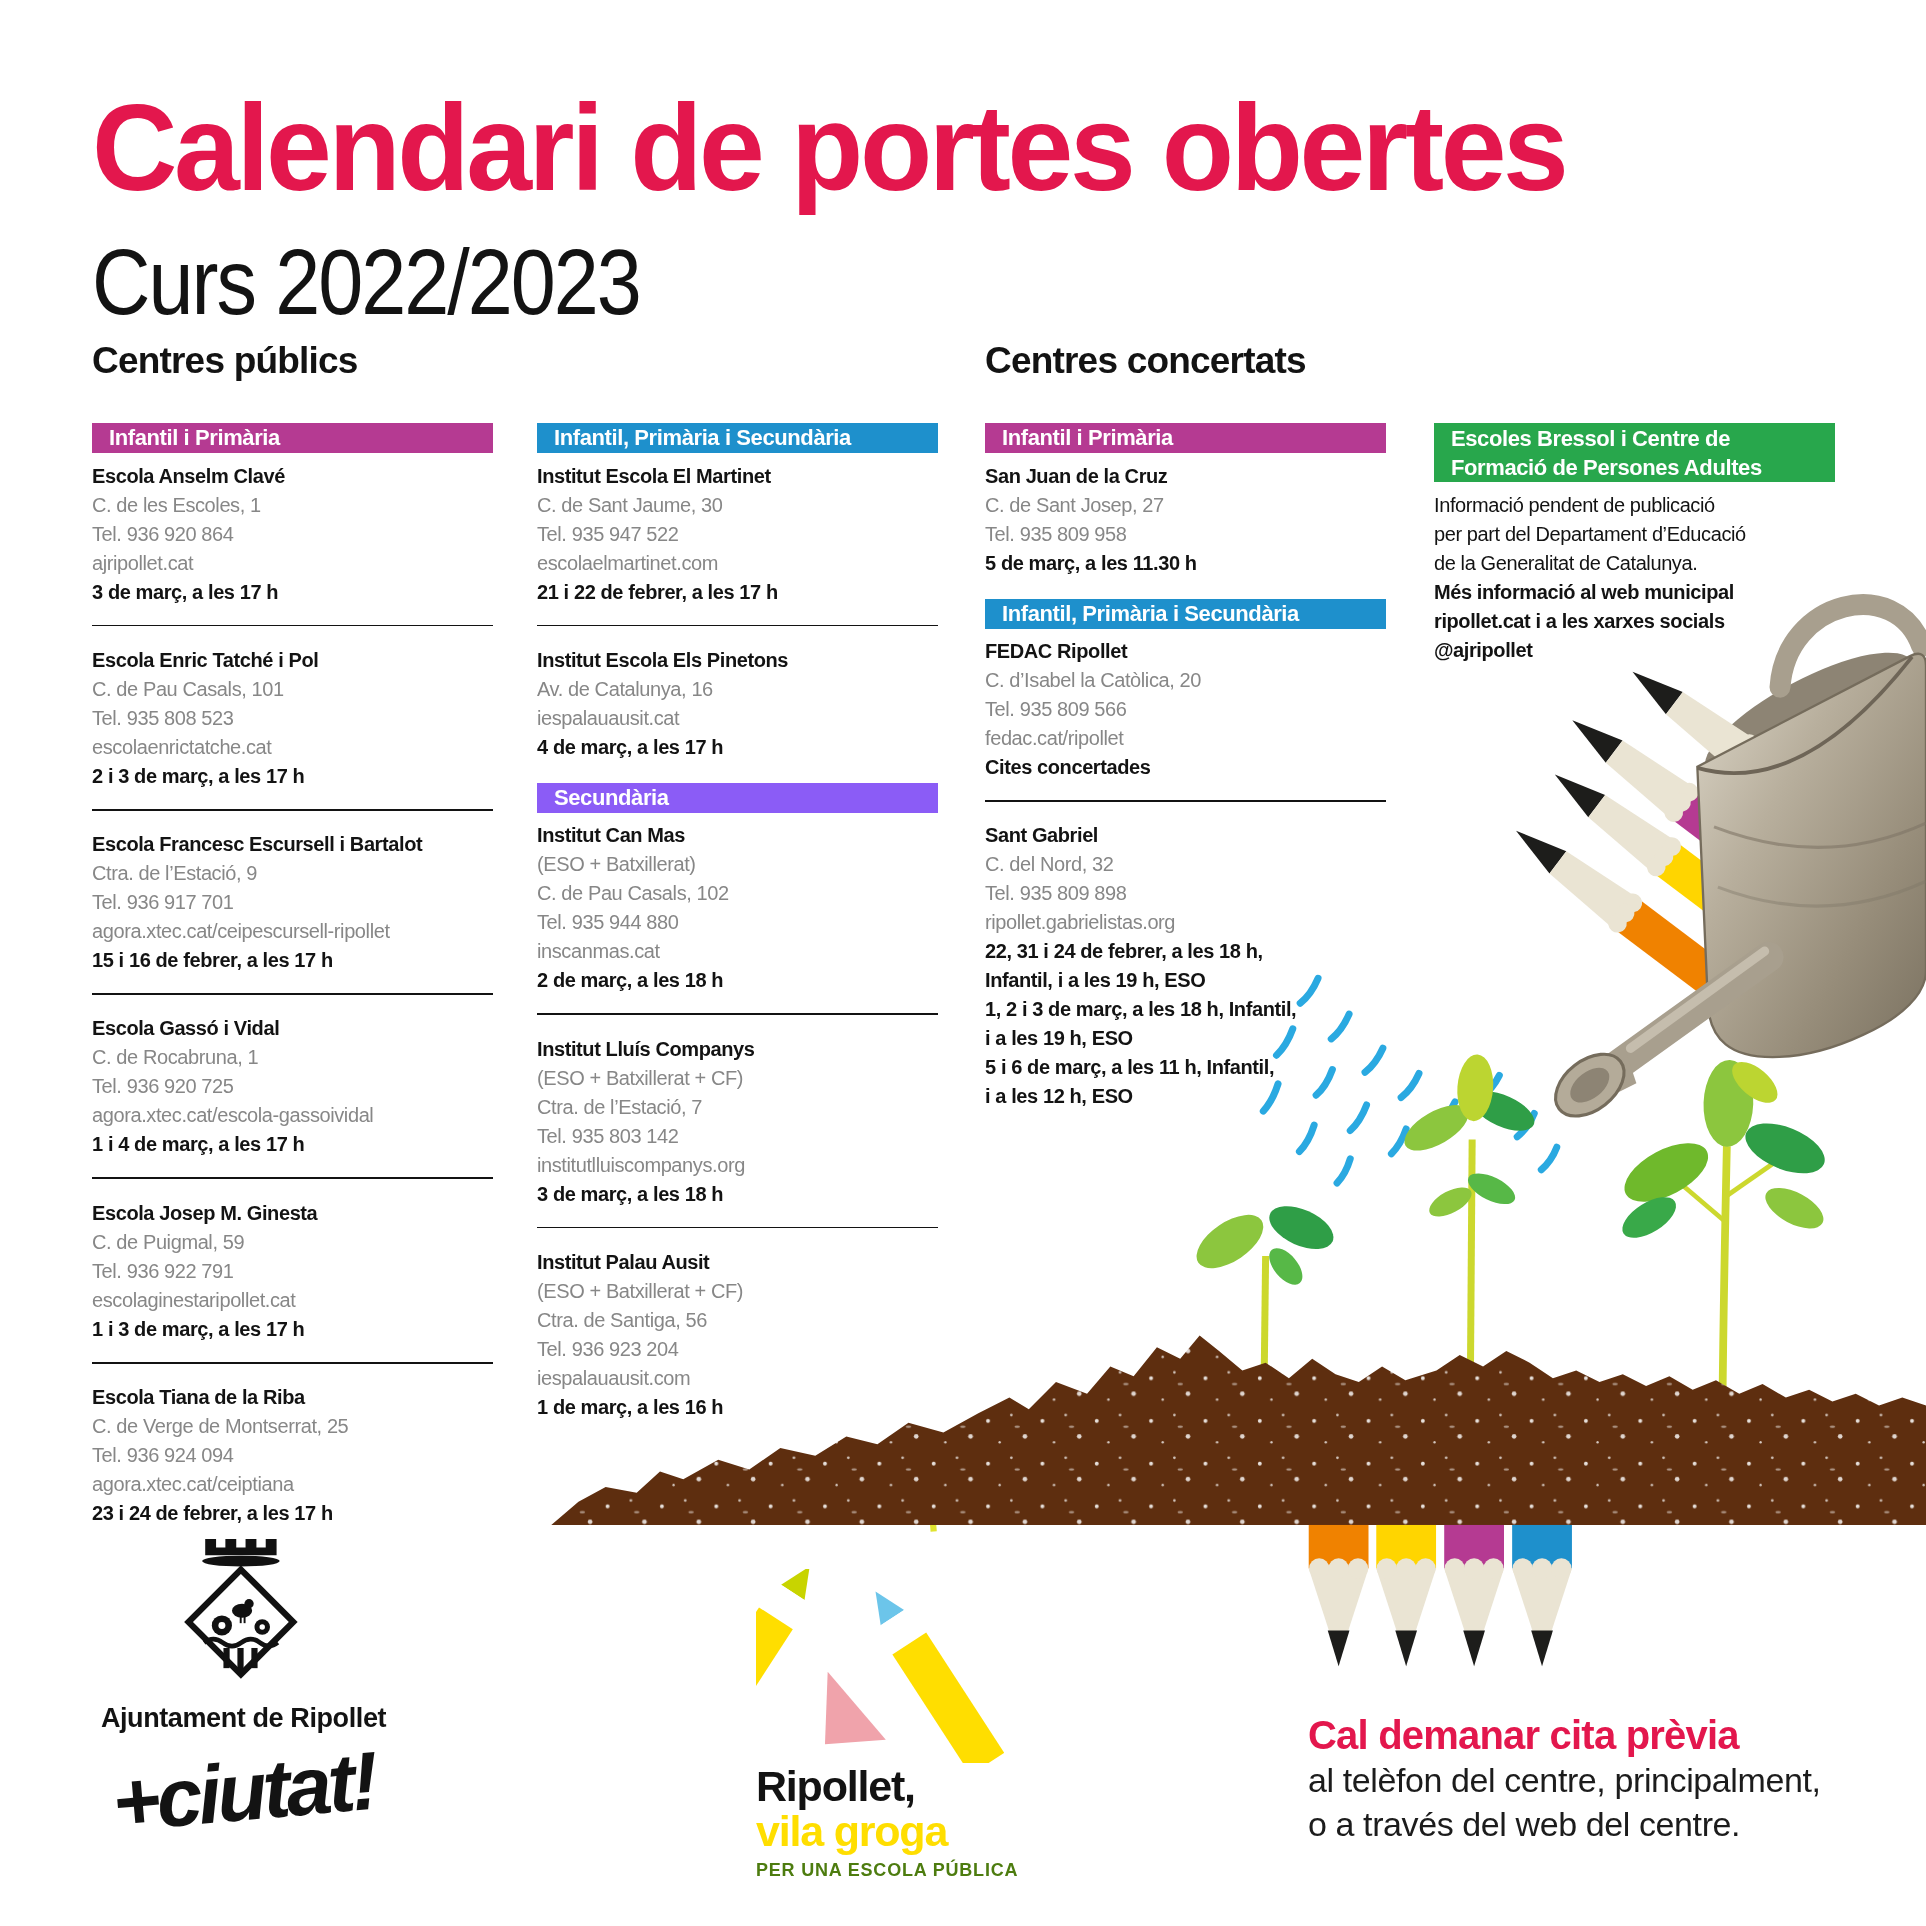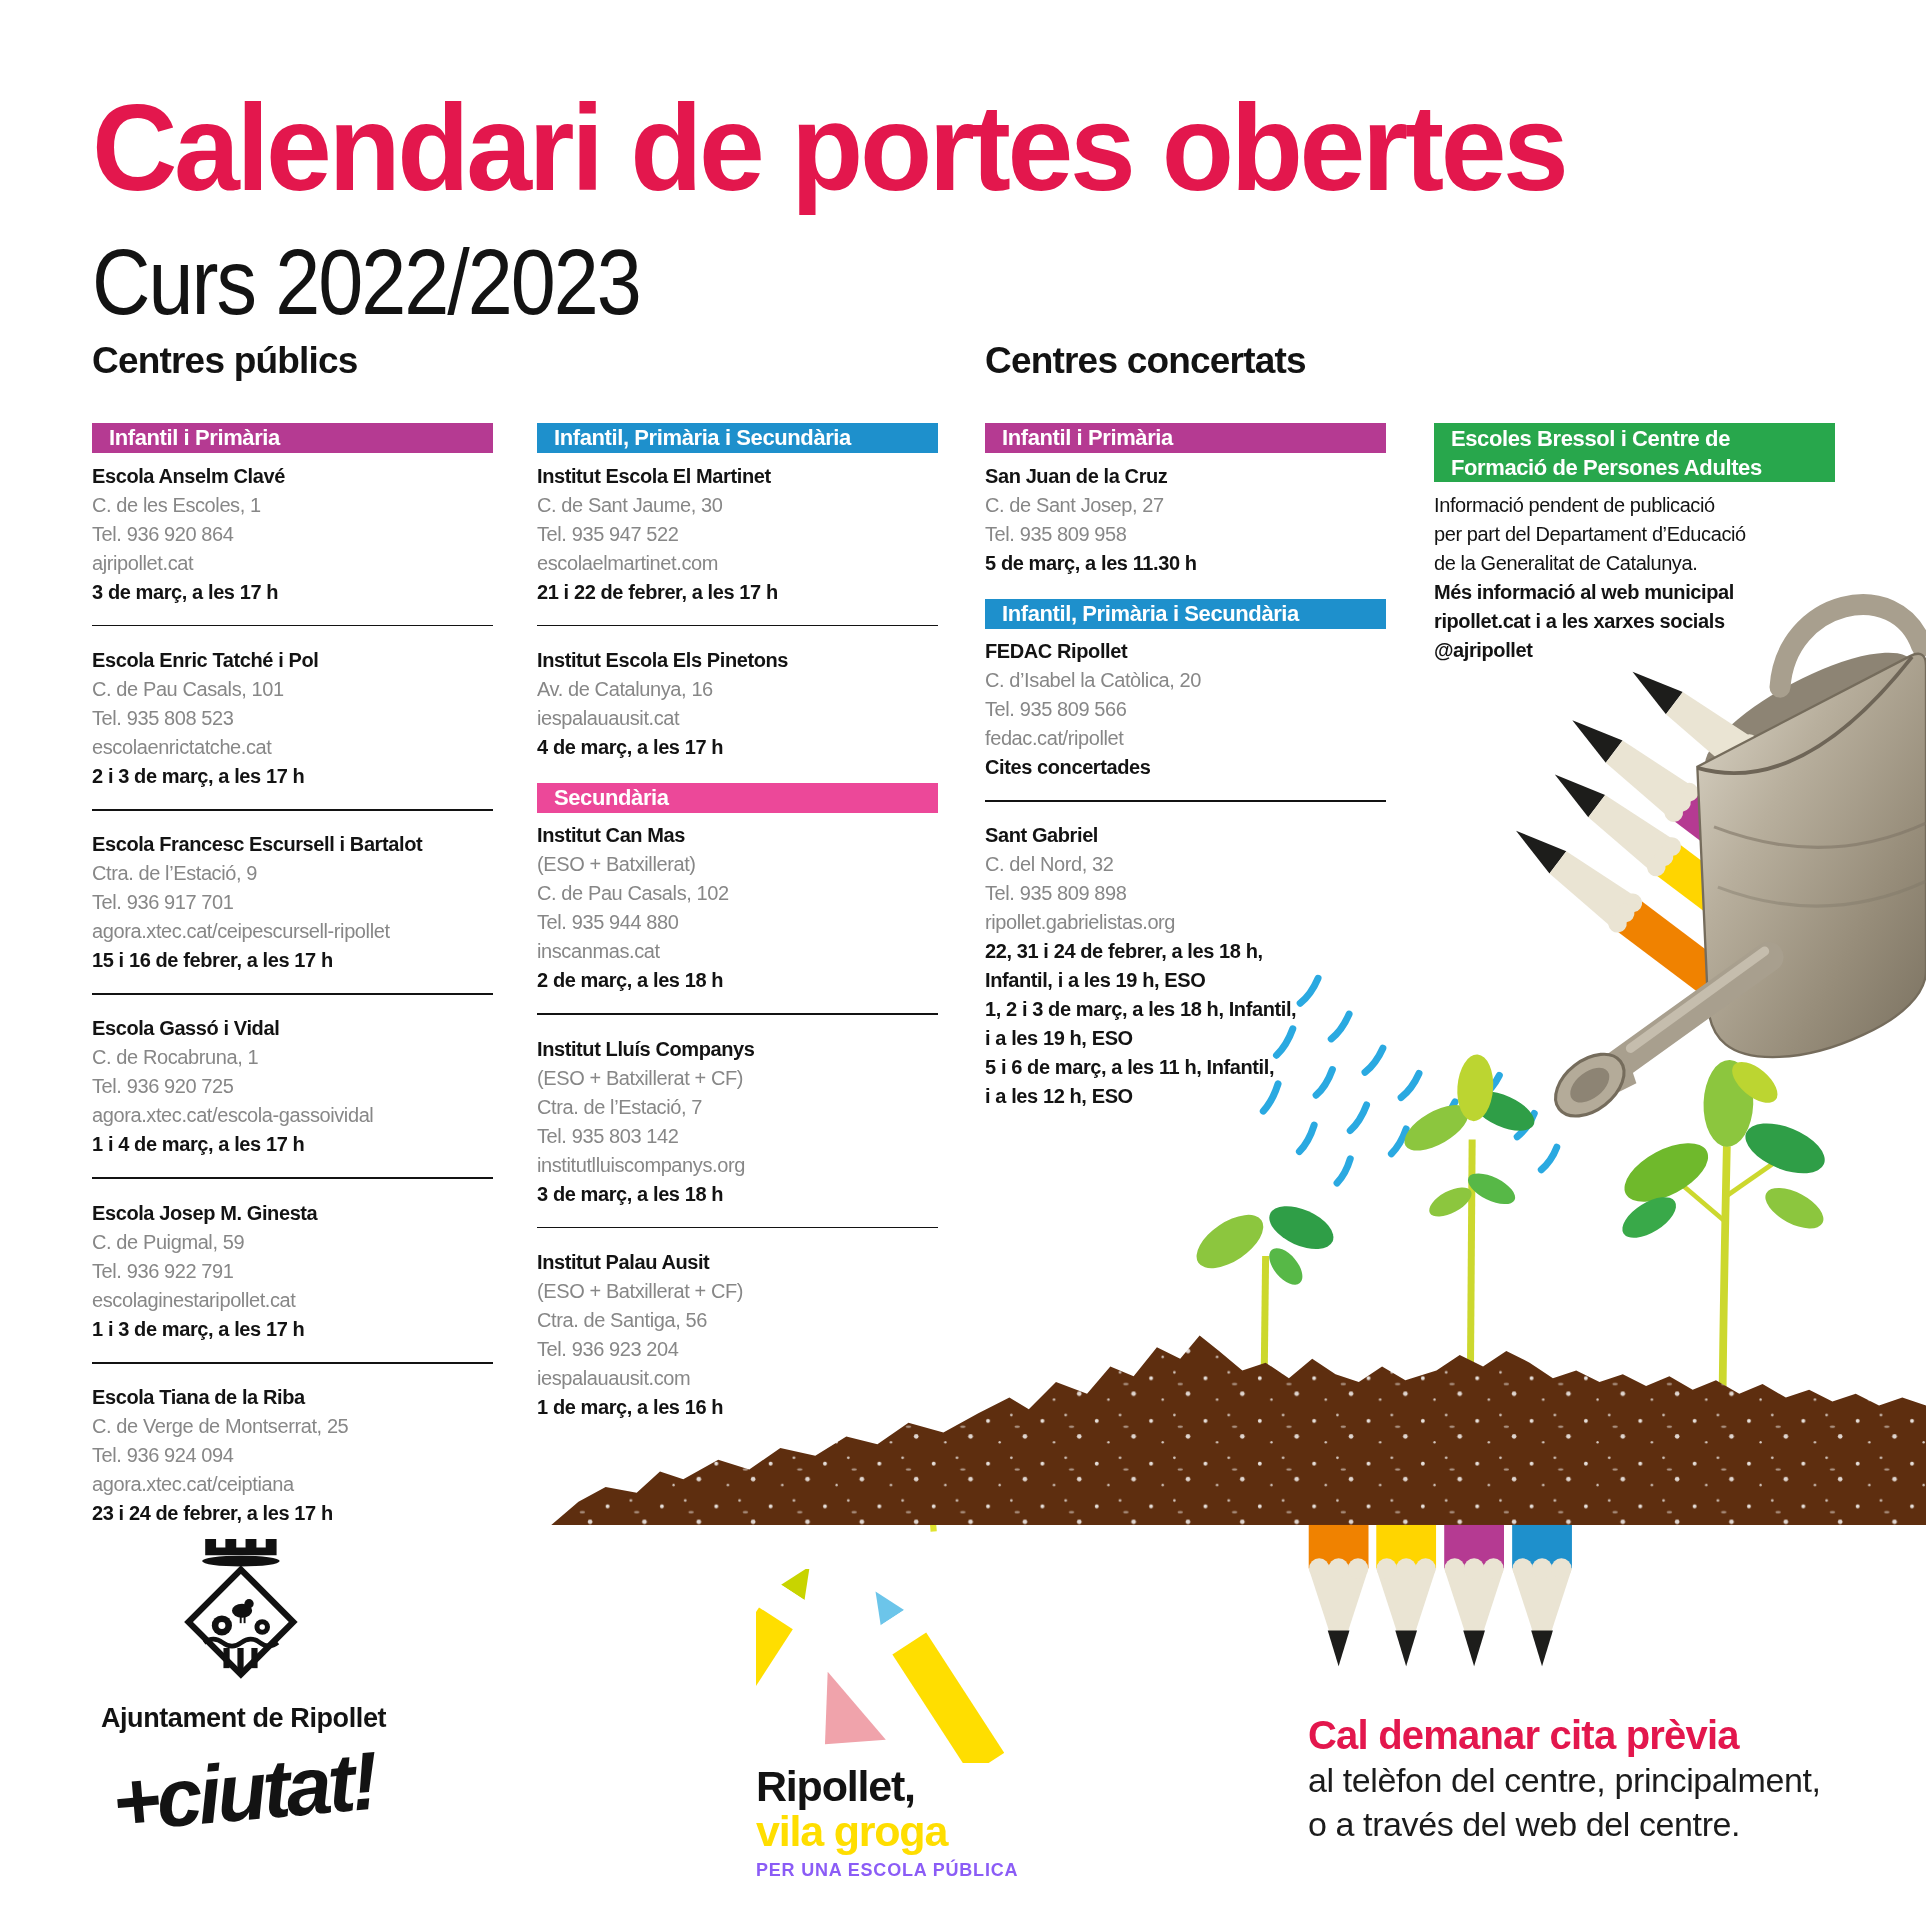--- a/index.html
+++ b/index.html
@@ -21,37 +21,37 @@
   #sec-right{left:985px}
   
   .col{position:absolute;top:423px;width:401px;z-index:5}
   #col1{left:92px}#col2{left:537px}#col3{left:985px}#col4{left:1434px}
   .band{height:30px;line-height:30px;color:#fff;font-weight:700;font-size:22px;letter-spacing:-0.4px;
         padding-left:17px;box-sizing:border-box;margin-bottom:8.5px;white-space:nowrap}
   .band.two{height:59px;line-height:29px;padding-top:0.8px}
   .band.mid{margin-top:21px}
   .band-magenta{background:#b53a92}
   .band-blue{background:#1e90cc}
-  .band-orange{background:#ec4899}
+  .band-orange{background:#8b5cf6}
   .band-green{background:#28a74c}
   .ln{font-size:20px;line-height:29px;letter-spacing:-0.4px;white-space:nowrap}
   .name,.date{font-weight:700;color:#131313}
   .muted{color:#878787;font-weight:400}
   .plain{color:#131313;font-weight:400}
   .b{font-weight:700;color:#131313}
   .sep{height:1.9px;background:#131313;margin:18px 0 19.4px 0}
   
   #ajuntament{position:absolute;left:92px;top:1537px;width:303px;text-align:center;z-index:6}
   #ajuntament .label{font-size:27px;font-weight:700;letter-spacing:-0.4px;margin-top:2.3px}
   #ajuntament .tagline{font-size:82px;font-weight:700;font-style:italic;letter-spacing:-3.9px;
         transform:rotate(-5deg);transform-origin:center;margin-top:11px;white-space:nowrap}
   #vilagroga{position:absolute;left:756px;top:1569px;width:334px;z-index:6}
   #vilagroga .l1{font-size:43px;font-weight:700;letter-spacing:-1.2px;line-height:1.05;color:#131313}
   #vilagroga .l2{font-size:43px;font-weight:700;letter-spacing:-1.2px;line-height:1.05;color:#ffde00}
-  #vilagroga .l3{font-size:18px;font-weight:700;letter-spacing:0.8px;margin-top:6.2px;color:#8b5cf6}
+  #vilagroga .l3{font-size:18px;font-weight:700;letter-spacing:0.8px;margin-top:6.2px;color:#4d7c0f}
   #cita{position:absolute;left:1308px;top:1713px;z-index:6}
   #cita .h{font-size:40px;font-weight:700;color:#e3174d;letter-spacing:-0.8px;line-height:1.12}
   #cita .l{font-size:34px;font-weight:400;color:#1c1c1c;letter-spacing:-0.4px;line-height:1.3}
   #cita .l:first-of-type{margin-top:8.5px}
   
   #art{position:absolute;left:0;top:0;z-index:1}
 </style>
 </head>
 <body>
 

